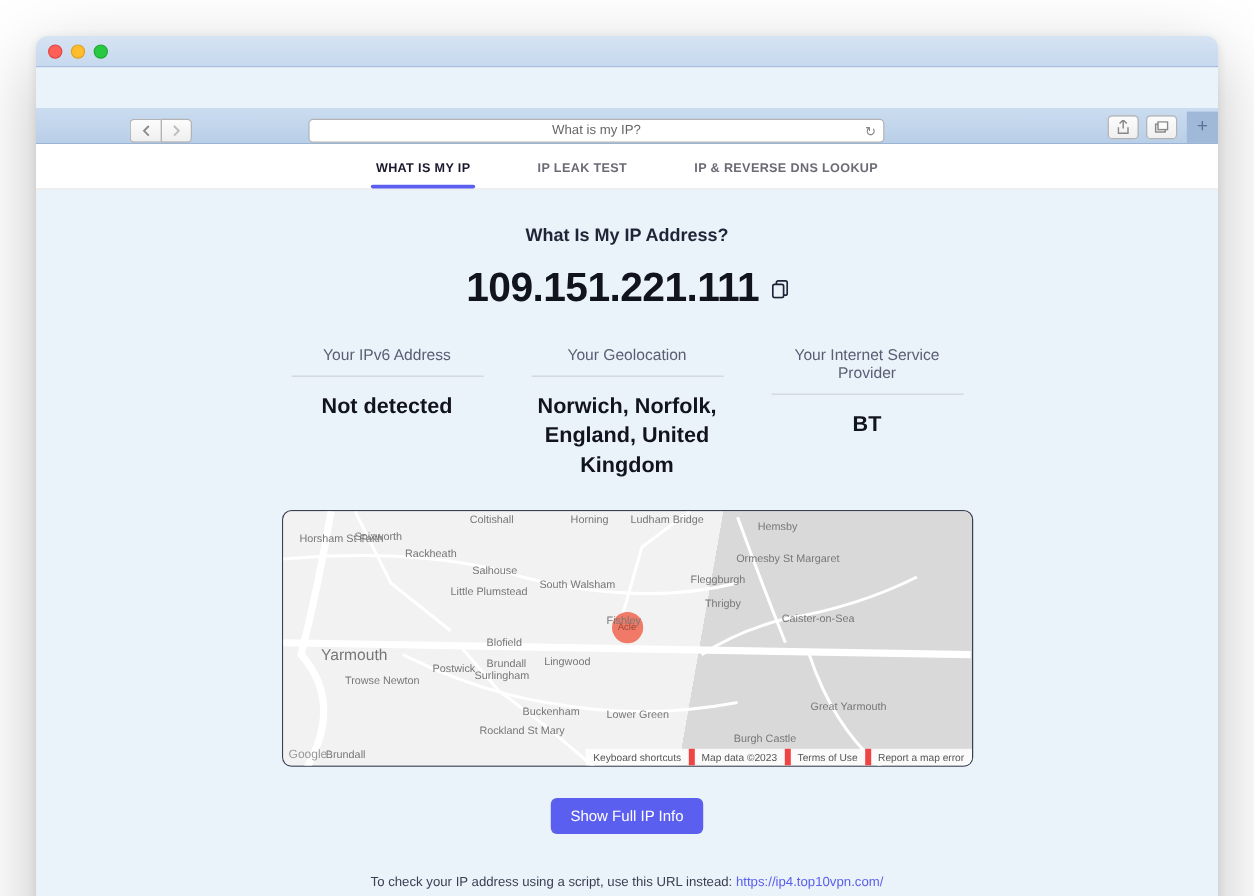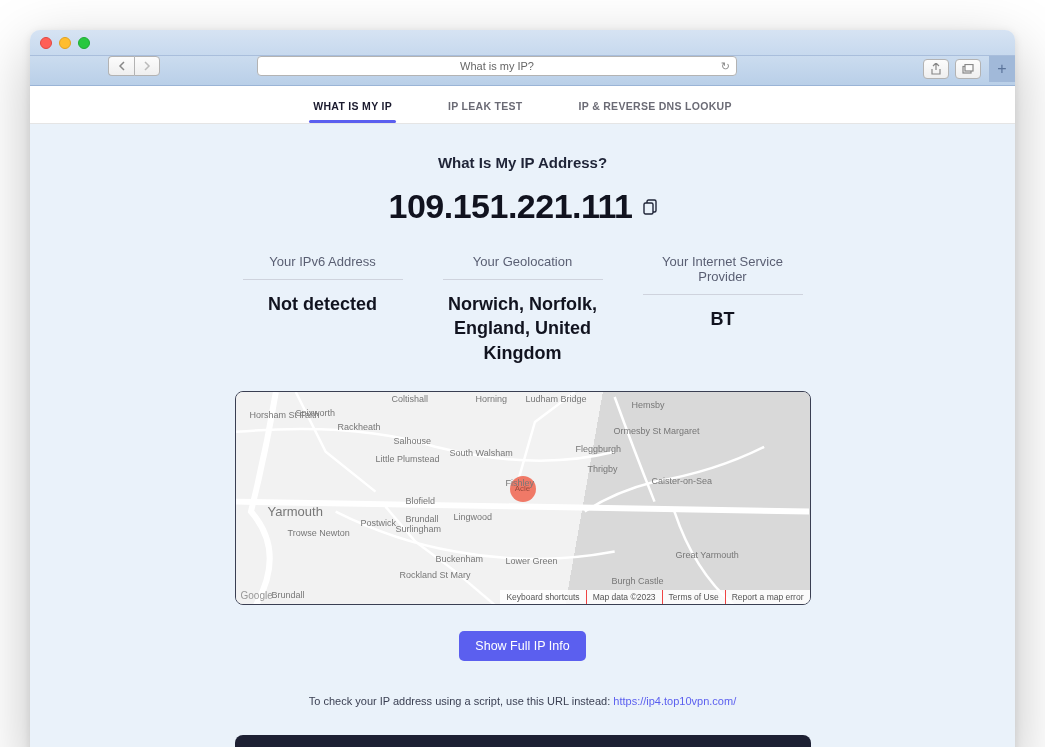--- a/index.html
+++ b/index.html
@@ -30,23 +30,24 @@
     .dot { width: 12px; height: 12px; border-radius: 50%; }
     .dot.red { background: #ff5f57; border: 0.5px solid #e14640; }
     .dot.yellow { background: #ffbd2e; border: 0.5px solid #e1a120; }
     .dot.green { background: #28c840; border: 0.5px solid #1faa34; }
     
     .toolbar {
       height: 30px;
       background: linear-gradient(#cbdcef, #b9cfe8);
       border-bottom: 1px solid #9ab4d6;
       display: flex;
-      align-items: flex-start;
+      align-items: flex-end;
       padding: 0 8px;
       gap: 8px;
+      margin-top: 34px;
     }
     .nav-group { display: flex; gap: 0; margin-left: 70px; }
     .nav-btn {
       width: 26px; height: 20px;
       background: linear-gradient(#fcfcfc, #efefef);
       border: 1px solid #b3b3b3;
       display: flex; align-items: center; justify-content: center;
       color: #7a7a7a; font-size: 12px;
     }
     .nav-btn:first-child { border-radius: 4px 0 0 4px; border-right: none; }
@@ -163,21 +164,21 @@
     }
     .google-logo {
       position: absolute; bottom: 3px; left: 5px;
       font-size: 10px; color: #999; font-family: Arial;
     }
     .map-footer {
       position: absolute; bottom: 0; right: 0;
       display: flex; background: rgba(255,255,255,0.85);
       font-size: 8.5px; color: #555;
     }
-    .map-footer span { padding: 2px 6px; border-left: 1px solid #ef4444; }
+    .map-footer span { padding: 2px 6px; border-left: 5px solid #ef4444; }
     .map-footer span:first-child { border-left: none; }
     .show-full {
       display: inline-block;
       background: #5b5fef;
       color: #fff;
       font-size: 12.5px;
       padding: 8px 16px;
       border-radius: 5px;
       border: none;
       cursor: pointer;

